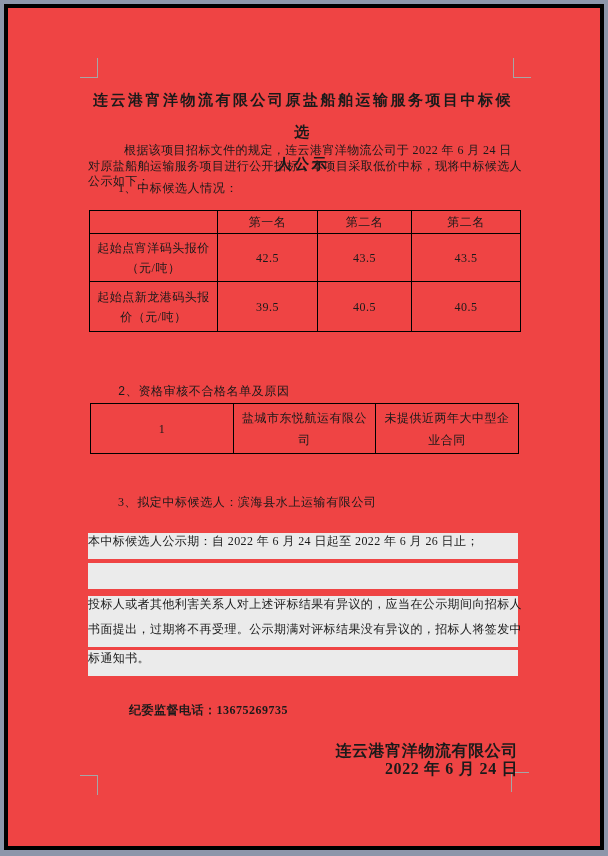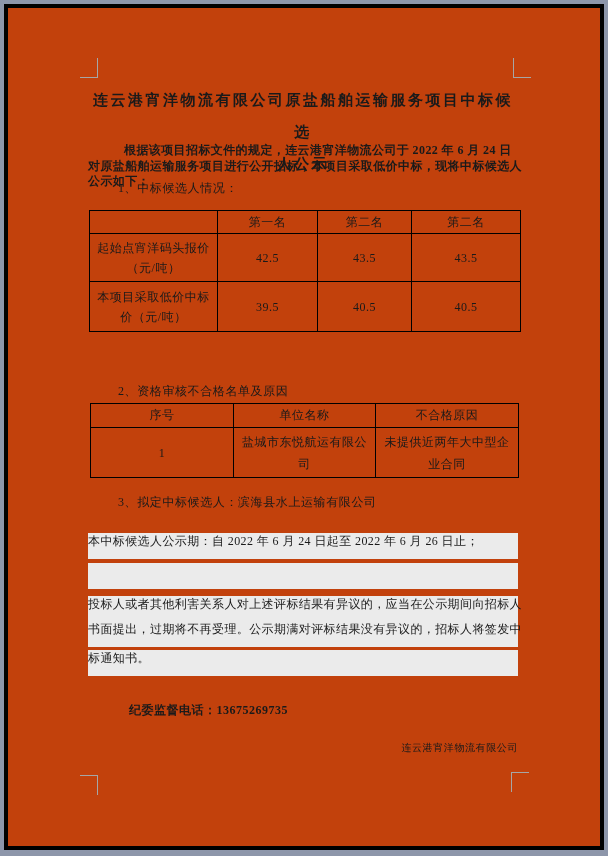--- a/index.html
+++ b/index.html
@@ -5,35 +5,35 @@
   html,body{margin:0;padding:0;}
   body{
     width:608px;height:856px;position:relative;
     background:#8d96aa;
     font-family:"Liberation Serif","DejaVu Serif",serif;
     color:#1a1a1a;
     overflow:hidden;
   }
   .sheet{
     position:absolute;left:4px;top:4px;width:600px;height:846px;
-    background:#c2410c;border:4px solid #000000;box-sizing:border-box;
+    background:#ef4444;border:4px solid #000000;box-sizing:border-box;
   }
   .abs{position:absolute;}
   
   .crop{position:absolute;width:17px;height:19px;}
   .crop.tl{left:72px;top:50px;border-right:1px solid #a6a6a6;border-bottom:1px solid #a6a6a6;}
   .crop.tr{left:505px;top:50px;border-left:1px solid #a6a6a6;border-bottom:1px solid #a6a6a6;}
   .crop.bl{left:72px;top:767px;border-right:1px solid #a6a6a6;border-top:1px solid #a6a6a6;}
   .crop.br{left:503px;top:764px;border-left:1px solid #a6a6a6;border-top:1px solid #a6a6a6;}
 
   .title{
     left:80px;top:76px;width:430px;text-align:center;
     font-size:15px;font-weight:bold;letter-spacing:2.5px;line-height:32px;
   }
-  .bodytext{font-size:12px;letter-spacing:0.4px;line-height:15.5px;font-weight:bold;}
+  .bodytext{font-size:12px;letter-spacing:0.4px;line-height:15.5px;}
   .intro{left:80px;top:135px;width:434px;}
   .intro .ind{padding-left:36px;}
   .seclabel{left:110px;font-size:12px;letter-spacing:0.6px;}
 
   table{border-collapse:collapse;table-layout:fixed;}
   td{
     border:1px solid #000;text-align:center;vertical-align:middle;
     font-size:12px;letter-spacing:0.5px;padding:0 5px;overflow:hidden;
   }
   .t1{left:81px;top:202px;width:431px;}
@@ -43,21 +43,21 @@
   .t1 .pr1 td{height:47px;line-height:20px;}
   .t1 .pr2 td{height:49px;line-height:20px;}
   .t2 .hr td{height:23px;}
   .t2 .dr td{height:49px;line-height:22px;}
 
   .hl{
     left:80px;width:430px;height:26px;background:#ebebeb;
     font-size:12px;letter-spacing:0.4px;line-height:17px;white-space:nowrap;
   }
   .phone{left:86px;font-size:12px;font-weight:bold;letter-spacing:0.5px;padding-left:35px;}
-  .sig{left:80px;width:430px;text-align:right;font-size:10px;letter-spacing:0.6px;}
+  .sig{left:80px;width:430px;text-align:right;font-size:16px;letter-spacing:0.6px;font-weight:bold;}
 </style>
 </head>
 <body>
 
 <div class="sheet">
 
   <div class="crop tl"></div>
   <div class="crop tr"></div>
   <div class="crop bl"></div>
   <div class="crop br"></div>
@@ -93,44 +93,39 @@
       <td>
         <div>起始点宵洋码头报价</div>
         <div>（元/吨）</div>
       </td>
       <td>42.5</td>
       <td>43.5</td>
       <td>43.5</td>
     </tr>
     <tr class="pr2">
       <td>
-        <div>本项目采取低价中标</div>
+        <div>起始点新龙港码头报</div>
         <div>价（元/吨）</div>
       </td>
       <td>39.5</td>
       <td>40.5</td>
       <td>40.5</td>
     </tr>
   </tbody>
     </table>
 
-  <div class="abs seclabel" style="top:375px;">2、资格审核不合格名单及原因</div>
+  <div class="abs seclabel" style="top:375px;font-family:Liberation Mono, monospace;">2、资格审核不合格名单及原因</div>
 
   <table class="abs t2">
     <colgroup>
       <col style="width:143px">
         <col style="width:142px">
         <col style="width:143px">
     </colgroup>
     <tbody>
-        <tr class="hr">
-      <td>序号</td>
-      <td>单位名称</td>
-      <td>不合格原因</td>
-    </tr>
     <tr class="dr">
       <td>1</td>
       <td>
         <div>盐城市东悦航运有限公</div>
         <div>司</div>
       </td>
       <td>
         <div>未提供近两年大中型企</div>
         <div>业合同</div>
       </td>
@@ -142,14 +137,15 @@
 
   <div class="abs hl" style="top:525px;">本中标候选人公示期：自 2022 年 6 月 24 日起至 2022 年 6 月 26 日止；</div>
   <div class="abs hl" style="top:555px;"></div>
   <div class="abs hl" style="top:588px;">投标人或者其他利害关系人对上述评标结果有异议的，应当在公示期间向招标人</div>
   <div class="abs hl" style="top:642px;">标通知书。</div>
   <div class="abs hl" style="top:613px;">书面提出，过期将不再受理。公示期满对评标结果没有异议的，招标人将签发中</div>
 
   <div class="abs phone" style="top:694px;">纪委监督电话：13675269735</div>
 
   <div class="abs sig" style="top:733px;">连云港宵洋物流有限公司</div>
+  <div class="abs sig" style="top:751px;">2022 年 6 月 24 日</div>
 
 </div>
 
 </body></html>

